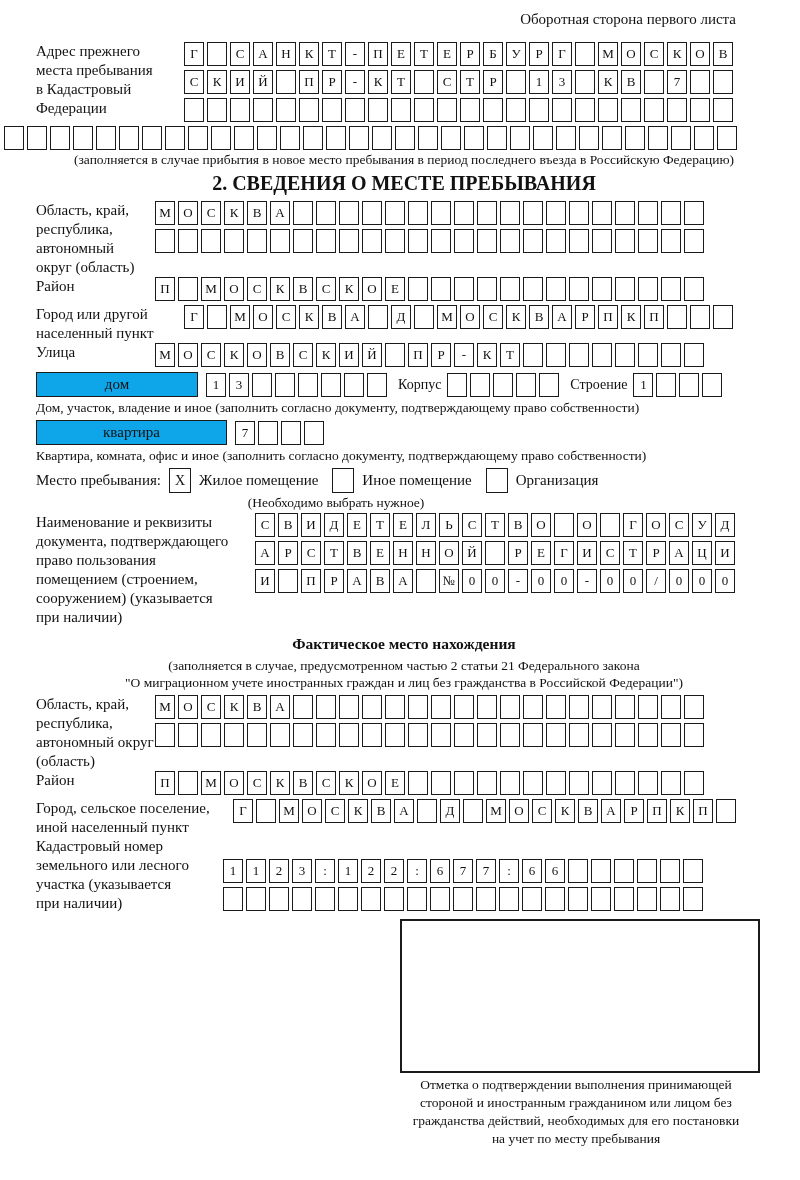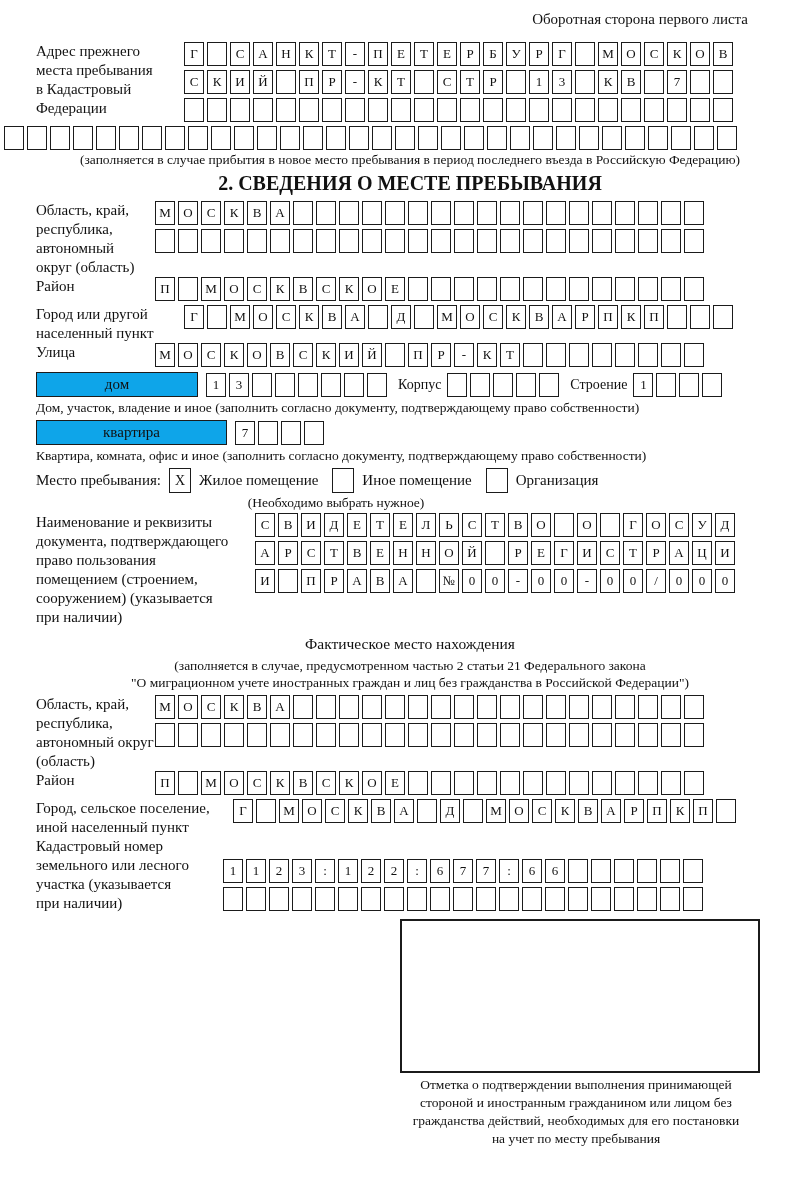--- a/index.html
+++ b/index.html
@@ -1,21 +1,21 @@
 <!DOCTYPE html>
 <html><head>
 <meta charset="utf-8">
 <style>
   html,body{margin:0;padding:0;background:#ffffff;}
   body{
     width:800px;height:1180px;overflow:hidden;
     font-family:"Liberation Serif","DejaVu Serif",serif;
     color:#111;
   }
-  .page{width:800px;height:888px;box-sizing:border-box;padding:10px 16px 0 36px;}
+  .page{width:800px;height:888px;box-sizing:border-box;padding:10px 28px 0 36px;}
   .hdr-note{font-size:15px;text-align:right;margin-right:36px;line-height:18px;}
 
   
   .cellrow{display:flex;margin-bottom:4px;}
   .cell{
     width:18px;height:22px;border:1.5px solid #1b1b1b;margin-right:3px;
     display:flex;align-items:center;justify-content:center;
     font-size:13px;flex:0 0 auto;background:#fff;
   }
   .fullrow{margin-left:-32px;margin-bottom:2px;}
@@ -26,21 +26,21 @@
   .w148{flex-basis:148px;width:148px;}
   .w119{flex-basis:119px;width:119px;}
   .w219{flex-basis:219px;width:219px;}
   .w197{flex-basis:197px;width:197px;}
   .w187{flex-basis:187px;width:187px;}
   .rows{flex:1 1 auto;}
 
   .note{font-size:13.5px;line-height:16px;}
   .center{text-align:center;}
   .sec-title{font-size:20px;font-weight:bold;text-align:center;margin:4px 0 6px 0;}
-  .sub-title{font-size:15.5px;font-weight:normal;text-align:center;margin:8px 0 4px 0;}
+  .sub-title{font-size:15.5px;font-weight:bold;text-align:center;margin:8px 0 4px 0;}
 
   .house-row{display:flex;align-items:center;margin:1px 0 3px 0;}
   .widebox{
     border:1.5px solid #1b1b1b;height:23px;display:flex;align-items:center;justify-content:center;
     font-size:15px;flex:0 0 auto;background:#0ea5e9;
   }
   .wb160{width:160px;}
   .wb189{width:189px;}
   .inline-lbl{font-size:14px;margin:0 6px 0 8px;flex:0 0 auto;}
   .gap8{margin-left:8px;}

